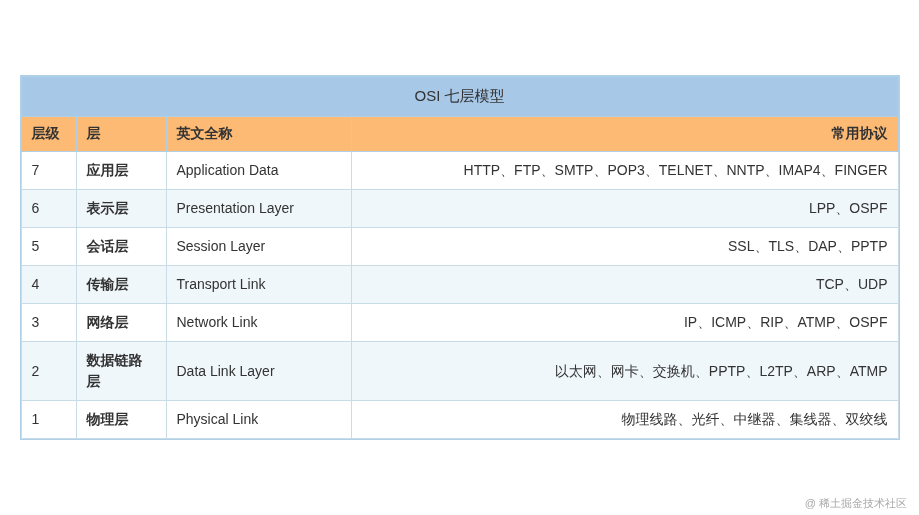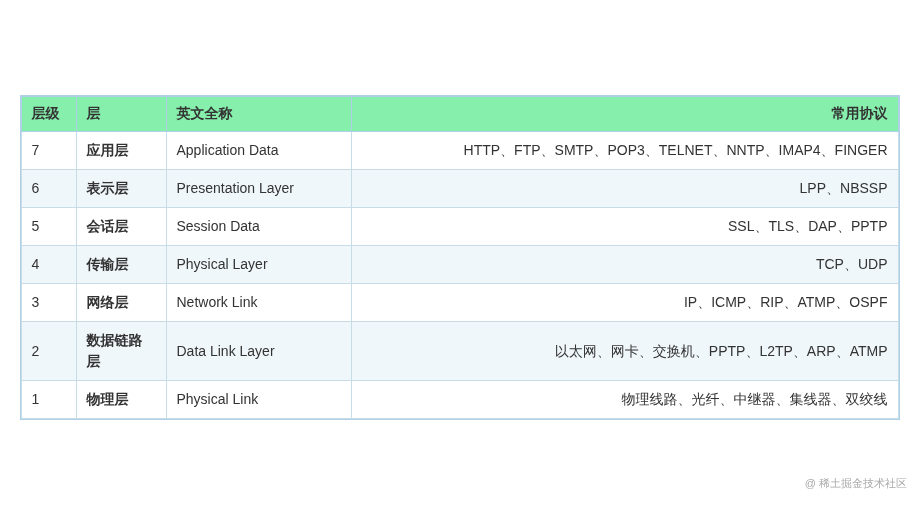--- a/index.html
+++ b/index.html
@@ -24,21 +24,21 @@
     }
     .title-row td {
       background-color: #a8c8e8;
       text-align: center;
       padding: 10px 8px;
       font-size: 15px;
       color: #333;
       border: 1px solid #b0d0e8;
     }
     .header-row td {
-      background-color: #86efac;
+      background-color: #fdba74;
       color: #333;
       font-weight: bold;
       padding: 8px 10px;
       border: 1px solid #b0d0e8;
       font-size: 14px;
     }
     .data-row td {
       padding: 8px 10px;
       border: 1px solid #c8dce8;
       vertical-align: middle;
@@ -50,62 +50,65 @@
     }
     .data-row:nth-child(odd) td {
       background-color: #ffffff;
     }
     .col-level { width: 55px; }
     .col-name  { width: 90px; font-weight: bold; }
     .col-full  { width: 185px; }
     .col-proto { width: auto; text-align: right; }
     .watermark {
       position: fixed;
-      bottom: 24px;
+      bottom: 4px;
       right: 12px;
       font-size: 11px;
       color: #aaa;
     }
   </style>
 </head>
 <body>
 
 <div class="table-wrapper">
   <table>
     <thead>
+      <tr class="title-row">
+        <td colspan="4">OSI 七层模型</td>
+      </tr>
       <tr class="header-row">
         <td class="col-level">层级</td>
         <td class="col-name">层</td>
         <td class="col-full">英文全称</td>
         <td class="col-proto">常用协议</td>
       </tr>
     </thead>
     <tbody id="table-body">
     <tr class="data-row">
           <td class="col-level">7</td>
           <td class="col-name">应用层</td>
           <td class="col-full">Application Data</td>
           <td class="col-proto">HTTP、FTP、SMTP、POP3、TELNET、NNTP、IMAP4、FINGER</td>
         </tr>
         <tr class="data-row">
           <td class="col-level">6</td>
           <td class="col-name">表示层</td>
           <td class="col-full">Presentation Layer</td>
-          <td class="col-proto">LPP、NBSSP</td>
+          <td class="col-proto">LPP、OSPF</td>
         </tr>
         <tr class="data-row">
           <td class="col-level">5</td>
           <td class="col-name">会话层</td>
-          <td class="col-full">Session Data</td>
+          <td class="col-full">Session Layer</td>
           <td class="col-proto">SSL、TLS、DAP、PPTP</td>
         </tr>
         <tr class="data-row">
           <td class="col-level">4</td>
           <td class="col-name">传输层</td>
-          <td class="col-full">Physical Layer</td>
+          <td class="col-full">Transport Link</td>
           <td class="col-proto">TCP、UDP</td>
         </tr>
         <tr class="data-row">
           <td class="col-level">3</td>
           <td class="col-name">网络层</td>
           <td class="col-full">Network Link</td>
           <td class="col-proto">IP、ICMP、RIP、ATMP、OSPF</td>
         </tr>
         <tr class="data-row">
           <td class="col-level">2</td>

